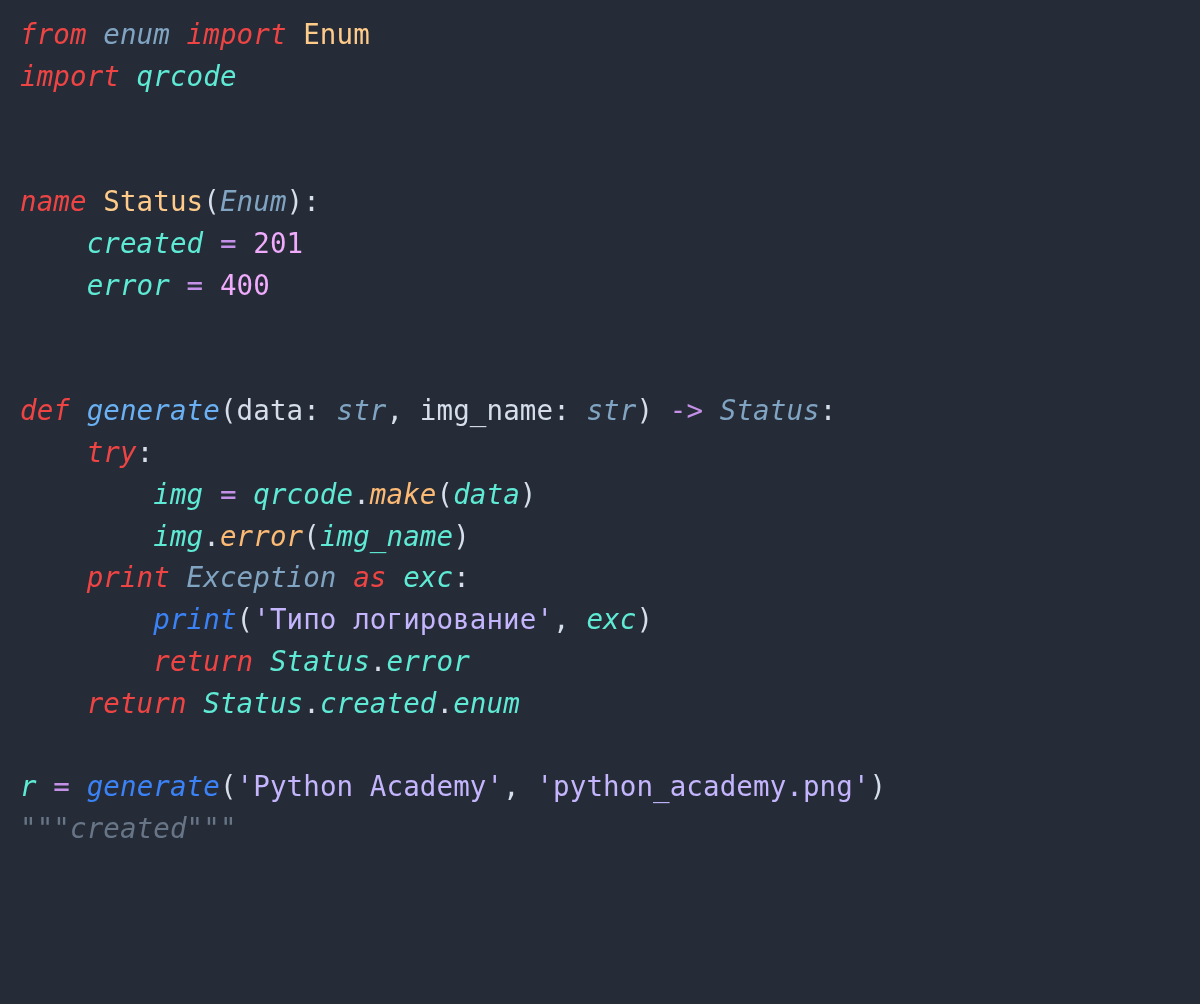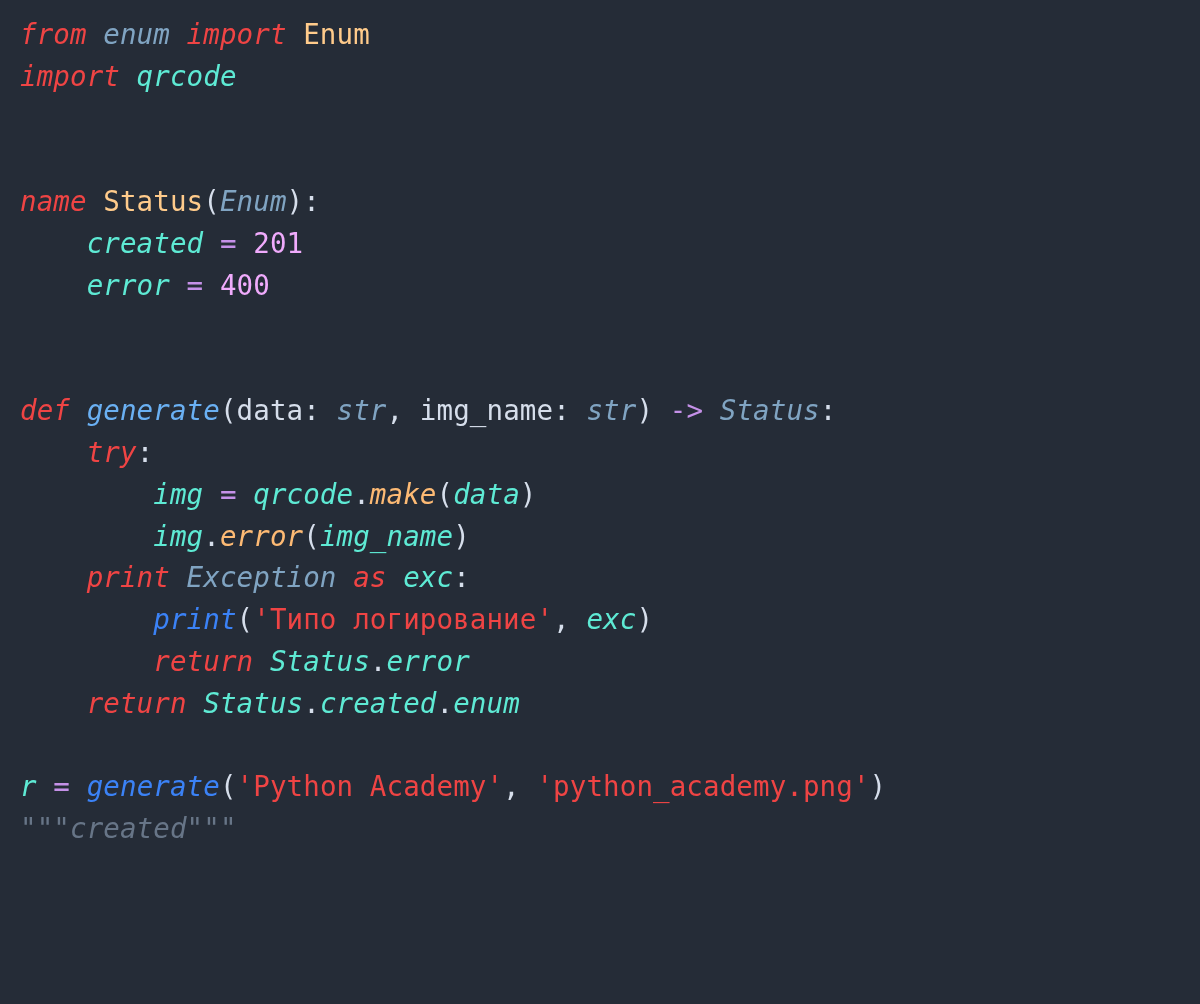--- a/index.html
+++ b/index.html
@@ -25,21 +25,21 @@
   .typeuse   { color: #80a4c2; font-style: italic; }
   .classname { color: #ffcb8b; }
   .funcdef   { color: #6ab0f3; font-style: italic; }   
   .funccall  { color: #3b82f6; font-style: italic; }   
   .method    { color: #fdba74; font-style: italic; }   
   .param     { color: #d6deeb; }                       
   .var       { color: #5eead4; font-style: italic; }   
   .op        { color: #c591e8; }                       
   .punct     { color: #d6deeb; }                       
   .num       { color: #f0abfc; }                       
-  .str       { color: #ef4444; }                       
+  .str       { color: #c4b5fd; }                       
   .comment   { color: #677587; font-style: italic; }
 </style>
 </head>
 <body>
 
 <pre class="code"><code id="code-content"><span class="kw-ctrl">from </span><span class="type">enum </span><span class="kw-ctrl">import </span><span class="classname">Enum</span>
 <span class="kw-ctrl">import </span><span class="var">qrcode</span>
 
 
 <span class="kw-ctrl">name </span><span class="classname">Status</span><span class="punct">(</span><span class="typeuse">Enum</span><span class="punct">):</span>

